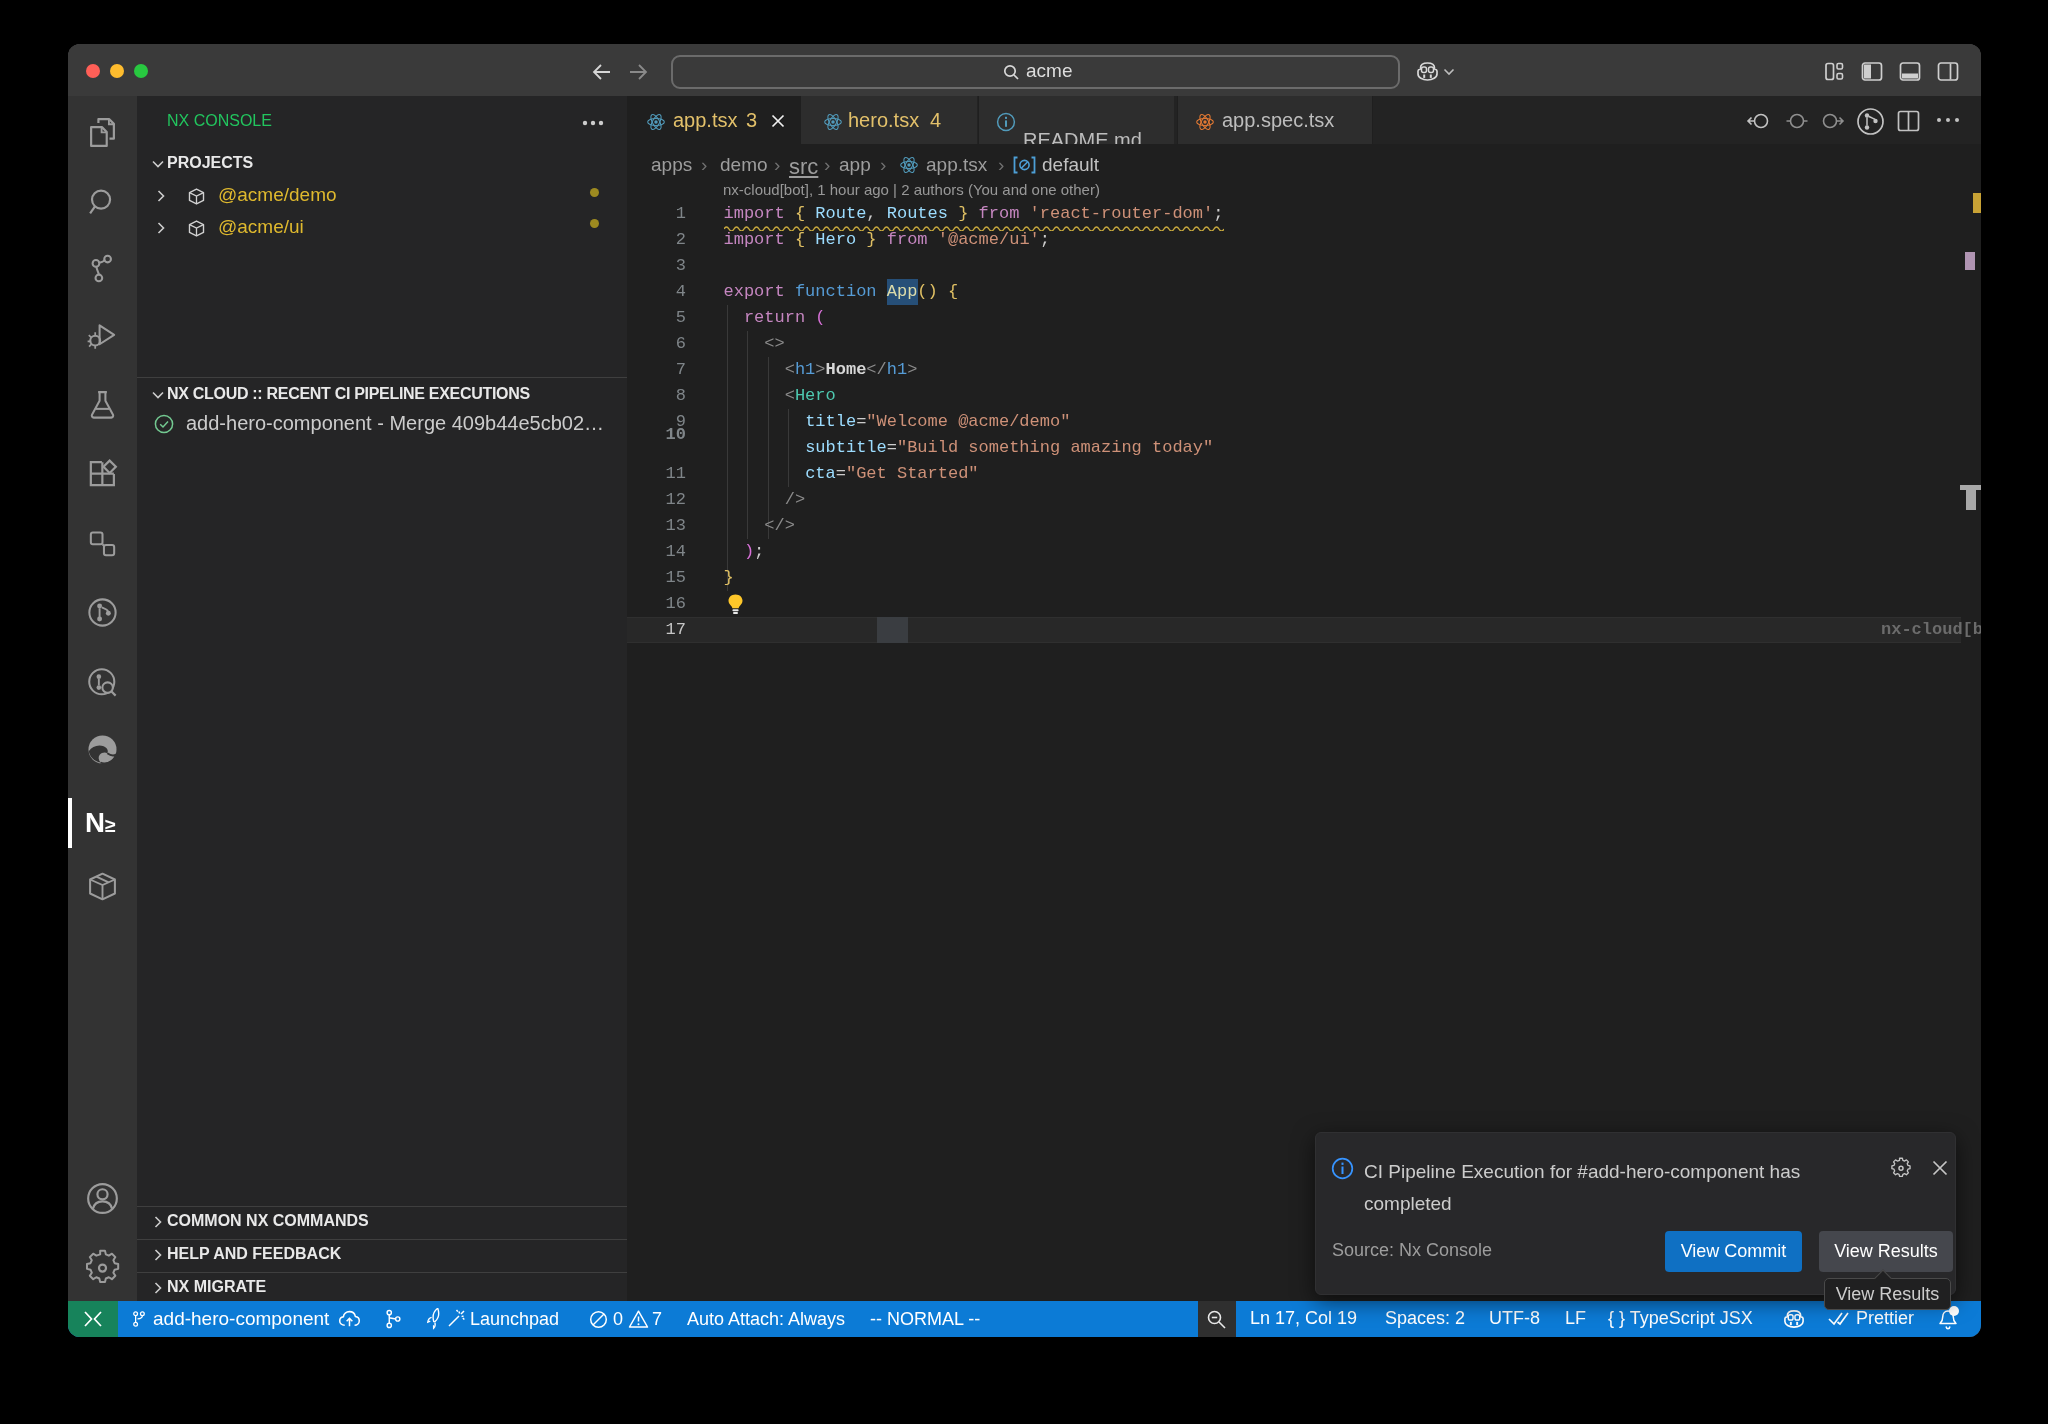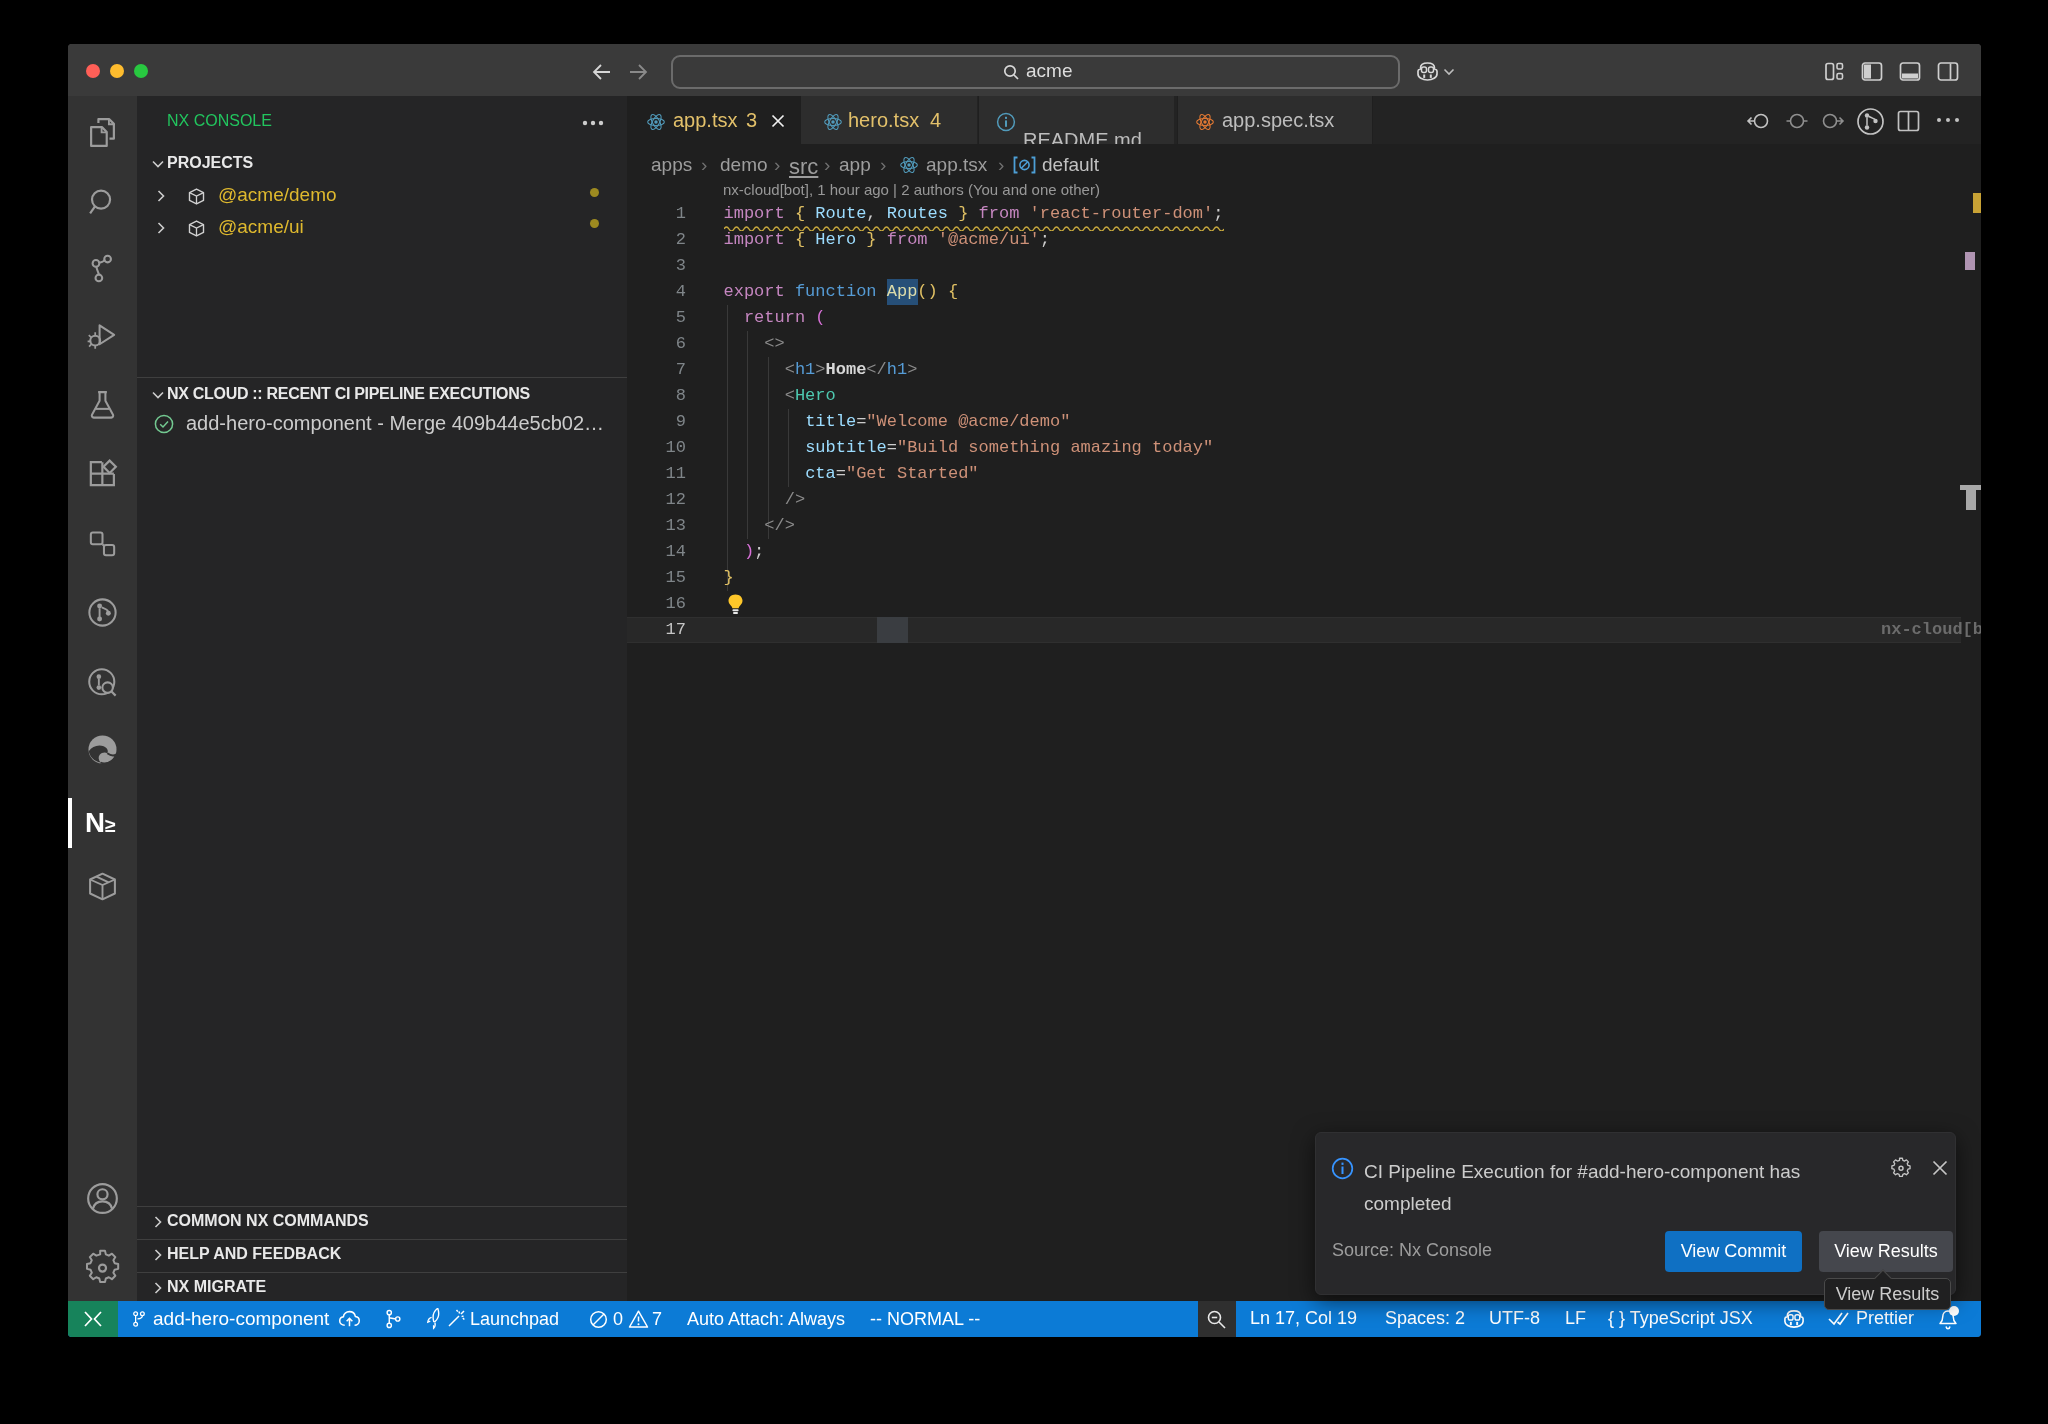--- a/index.html
+++ b/index.html
@@ -1,20 +1,20 @@
 <!DOCTYPE html>
 <html><head>
 <meta charset="utf-8">
 <style>
   * { margin:0; padding:0; box-sizing:border-box; }
   html,body { width:2048px; height:1424px; background:#000; overflow:hidden; }
   body { font-family:"Liberation Sans", sans-serif; }
   .abs { position:absolute; }
   #win { position:absolute; left:68px; top:44px; width:1913px; height:1293px;
-         background:#1f1f1f; border-radius:4px; overflow:hidden;
+         background:#1f1f1f; border-radius:12px; overflow:hidden;
          box-shadow:0 0 0 1px #4a4a4a inset;padding-left:28px; }
   #titlebar { position:absolute; left:0; top:0; width:1913px; height:52px; background:#3a3a3a; }
   #activity { position:absolute; left:0; top:52px; width:69px; height:1205px; background:#333333; }
   #sidebar  { position:absolute; left:69px; top:52px; width:490px; height:1205px; background:#252526; }
   #editor   { position:absolute; left:559px; top:52px; width:1354px; height:1205px; background:#1f1f1f; }
   #statusbar{ position:absolute; left:0; top:1257px; width:1913px; height:36px; background:#0c7bd6; }
   .cl { position:absolute; left:96.5px; height:26px; line-height:26px; font-family:"Liberation Mono", monospace; font-size:17px; white-space:pre; color:#cccccc; }
   .ln { position:absolute; left:0; width:59px; height:26px; line-height:26px; text-align:right; font-family:"Liberation Mono", monospace; font-size:17px; color:#7f8589; }
   .kw { color:#c586c0;text-align:center; } .bl { color:#569cd6; } .lb { color:#9cdcfe; } .tl { color:#4ec9b0; }
   .st { color:#ce9178; } .gd { color:#e0c064; } .oc { color:#d670d6; } .ag { color:#8b8b8b; }
@@ -344,21 +344,21 @@
     
     <div class="ln" style="top:105px;">1</div>
     <div class="ln" style="top:131px;">2</div>
     <div class="ln" style="top:157px;">3</div>
     <div class="ln" style="top:183px;">4</div>
     <div class="ln" style="top:209px;">5</div>
     <div class="ln" style="top:235px;">6</div>
     <div class="ln" style="top:261px;">7</div>
     <div class="ln" style="top:287px;">8</div>
     <div class="ln" style="top:313px;">9</div>
-    <div class="ln" style="top:339px;">10</div>
+    <div class="ln" style="top:326px;font-weight:bold;">10</div>
     <div class="ln" style="top:365px;">11</div>
     <div class="ln" style="top:391px;">12</div>
     <div class="ln" style="top:417px;">13</div>
     <div class="ln" style="top:443px;">14</div>
     <div class="ln" style="top:469px;">15</div>
     <div class="ln" style="top:495px;">16</div>
     <div class="ln" style="top:521px;color:#c6c6c6;">17</div>
     
     <div class="cl" style="top:105px;"><span class="kw">import</span> <span class="gd">{</span> <span class="lb">Route</span>, <span class="lb">Routes</span> <span class="gd">}</span> <span class="kw">from</span> <span class="st">'react-router-dom'</span>;</div>
     <svg class="abs" style="left:96.5px;top:128px;" width="500" height="7" viewBox="0 0 500 7">

